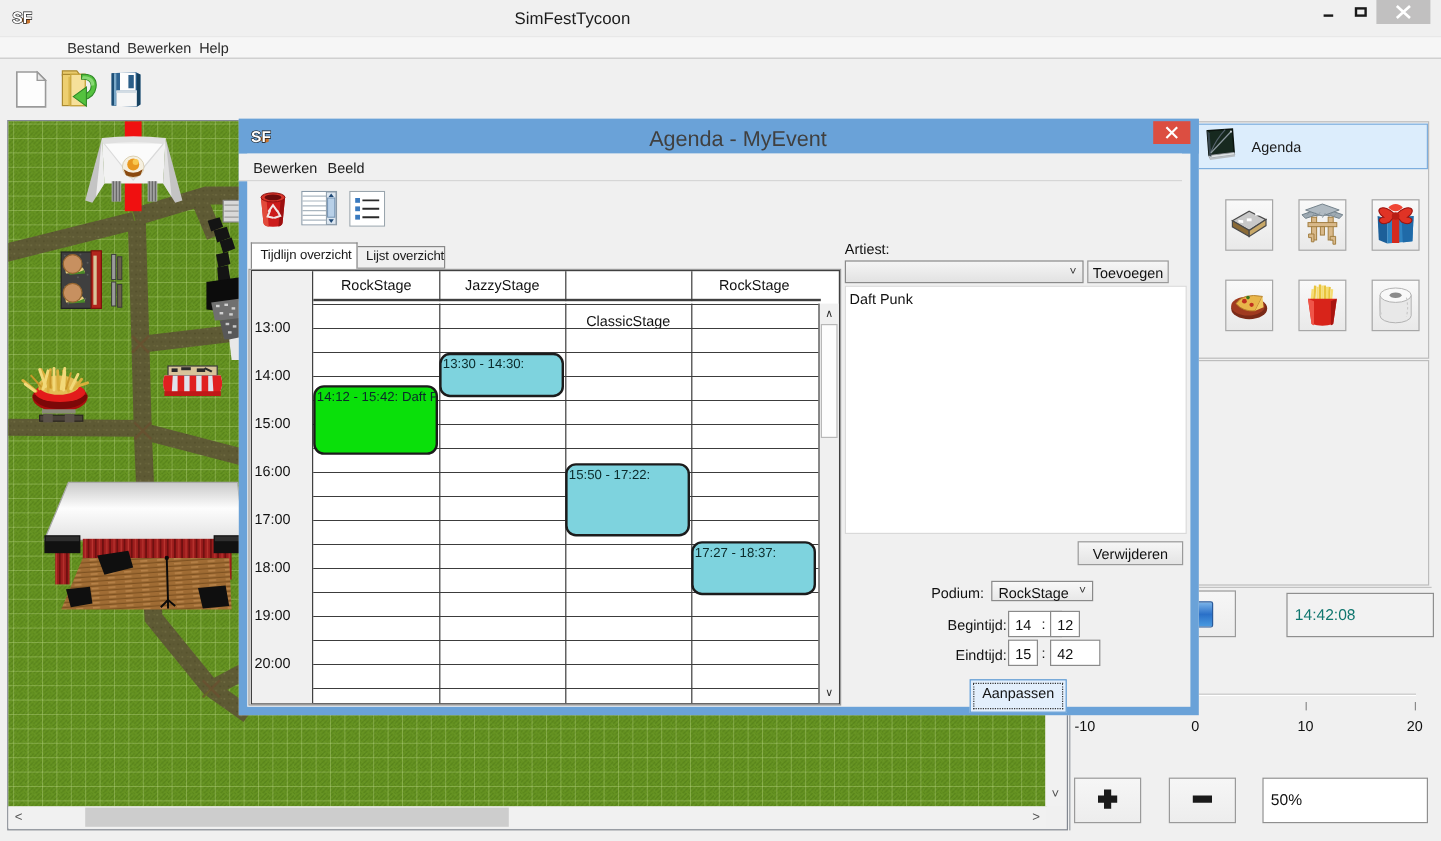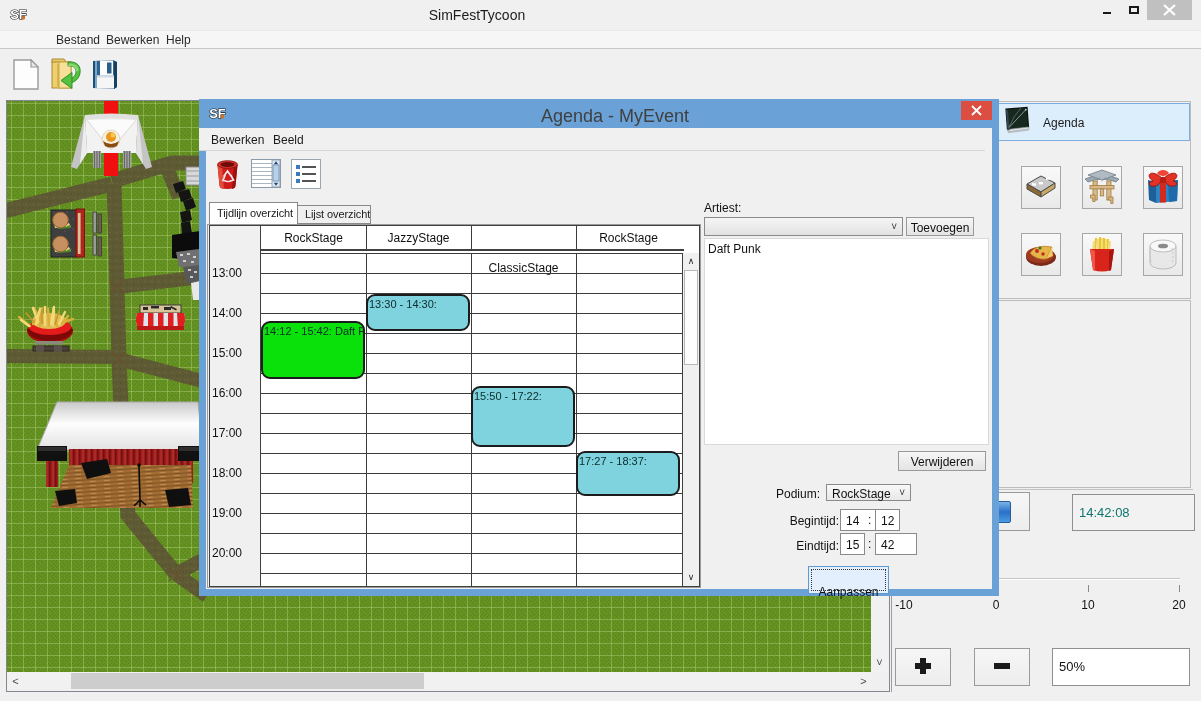--- a/index.html
+++ b/index.html
@@ -564,16 +564,16 @@
         <span class="ar" style="top:2px;">˅</span>
       </div>
     <div class="lbl" style="left:577px;top:408px;width:56px;text-align:right;">Begintijd:</div>
     <div class="tf" style="left:634px;top:403px;width:45px;height:22px;">14</div>
     <div class="lbl" style="left:662px;top:407px;">:</div>
     <div class="tf" style="left:669px;top:403px;width:25px;height:22px;">12</div>
     <div class="lbl" style="left:577px;top:433px;width:56px;text-align:right;">Eindtijd:</div>
     <div class="tf" style="left:634px;top:427px;width:25px;height:22px;">15</div>
     <div class="lbl" style="left:662px;top:431px;">:</div>
     <div class="tf" style="left:669px;top:427px;width:42px;height:22px;">42</div>
-    <div class="win-btn" style="left:602px;top:460px;width:81px;height:28px;padding-top:18px;background:#e3effc;border-color:#5e9ad2;">
+    <div class="win-btn" style="left:602px;top:460px;width:81px;height:28px;padding-top:4px;background:#e3effc;border-color:#5e9ad2;">
       <span style="position:absolute;left:2px;top:2px;right:2px;bottom:2px;border:1px dotted #333;"></span>Aanpassen</div>
   </div>
 </div>
 
 </body></html>

